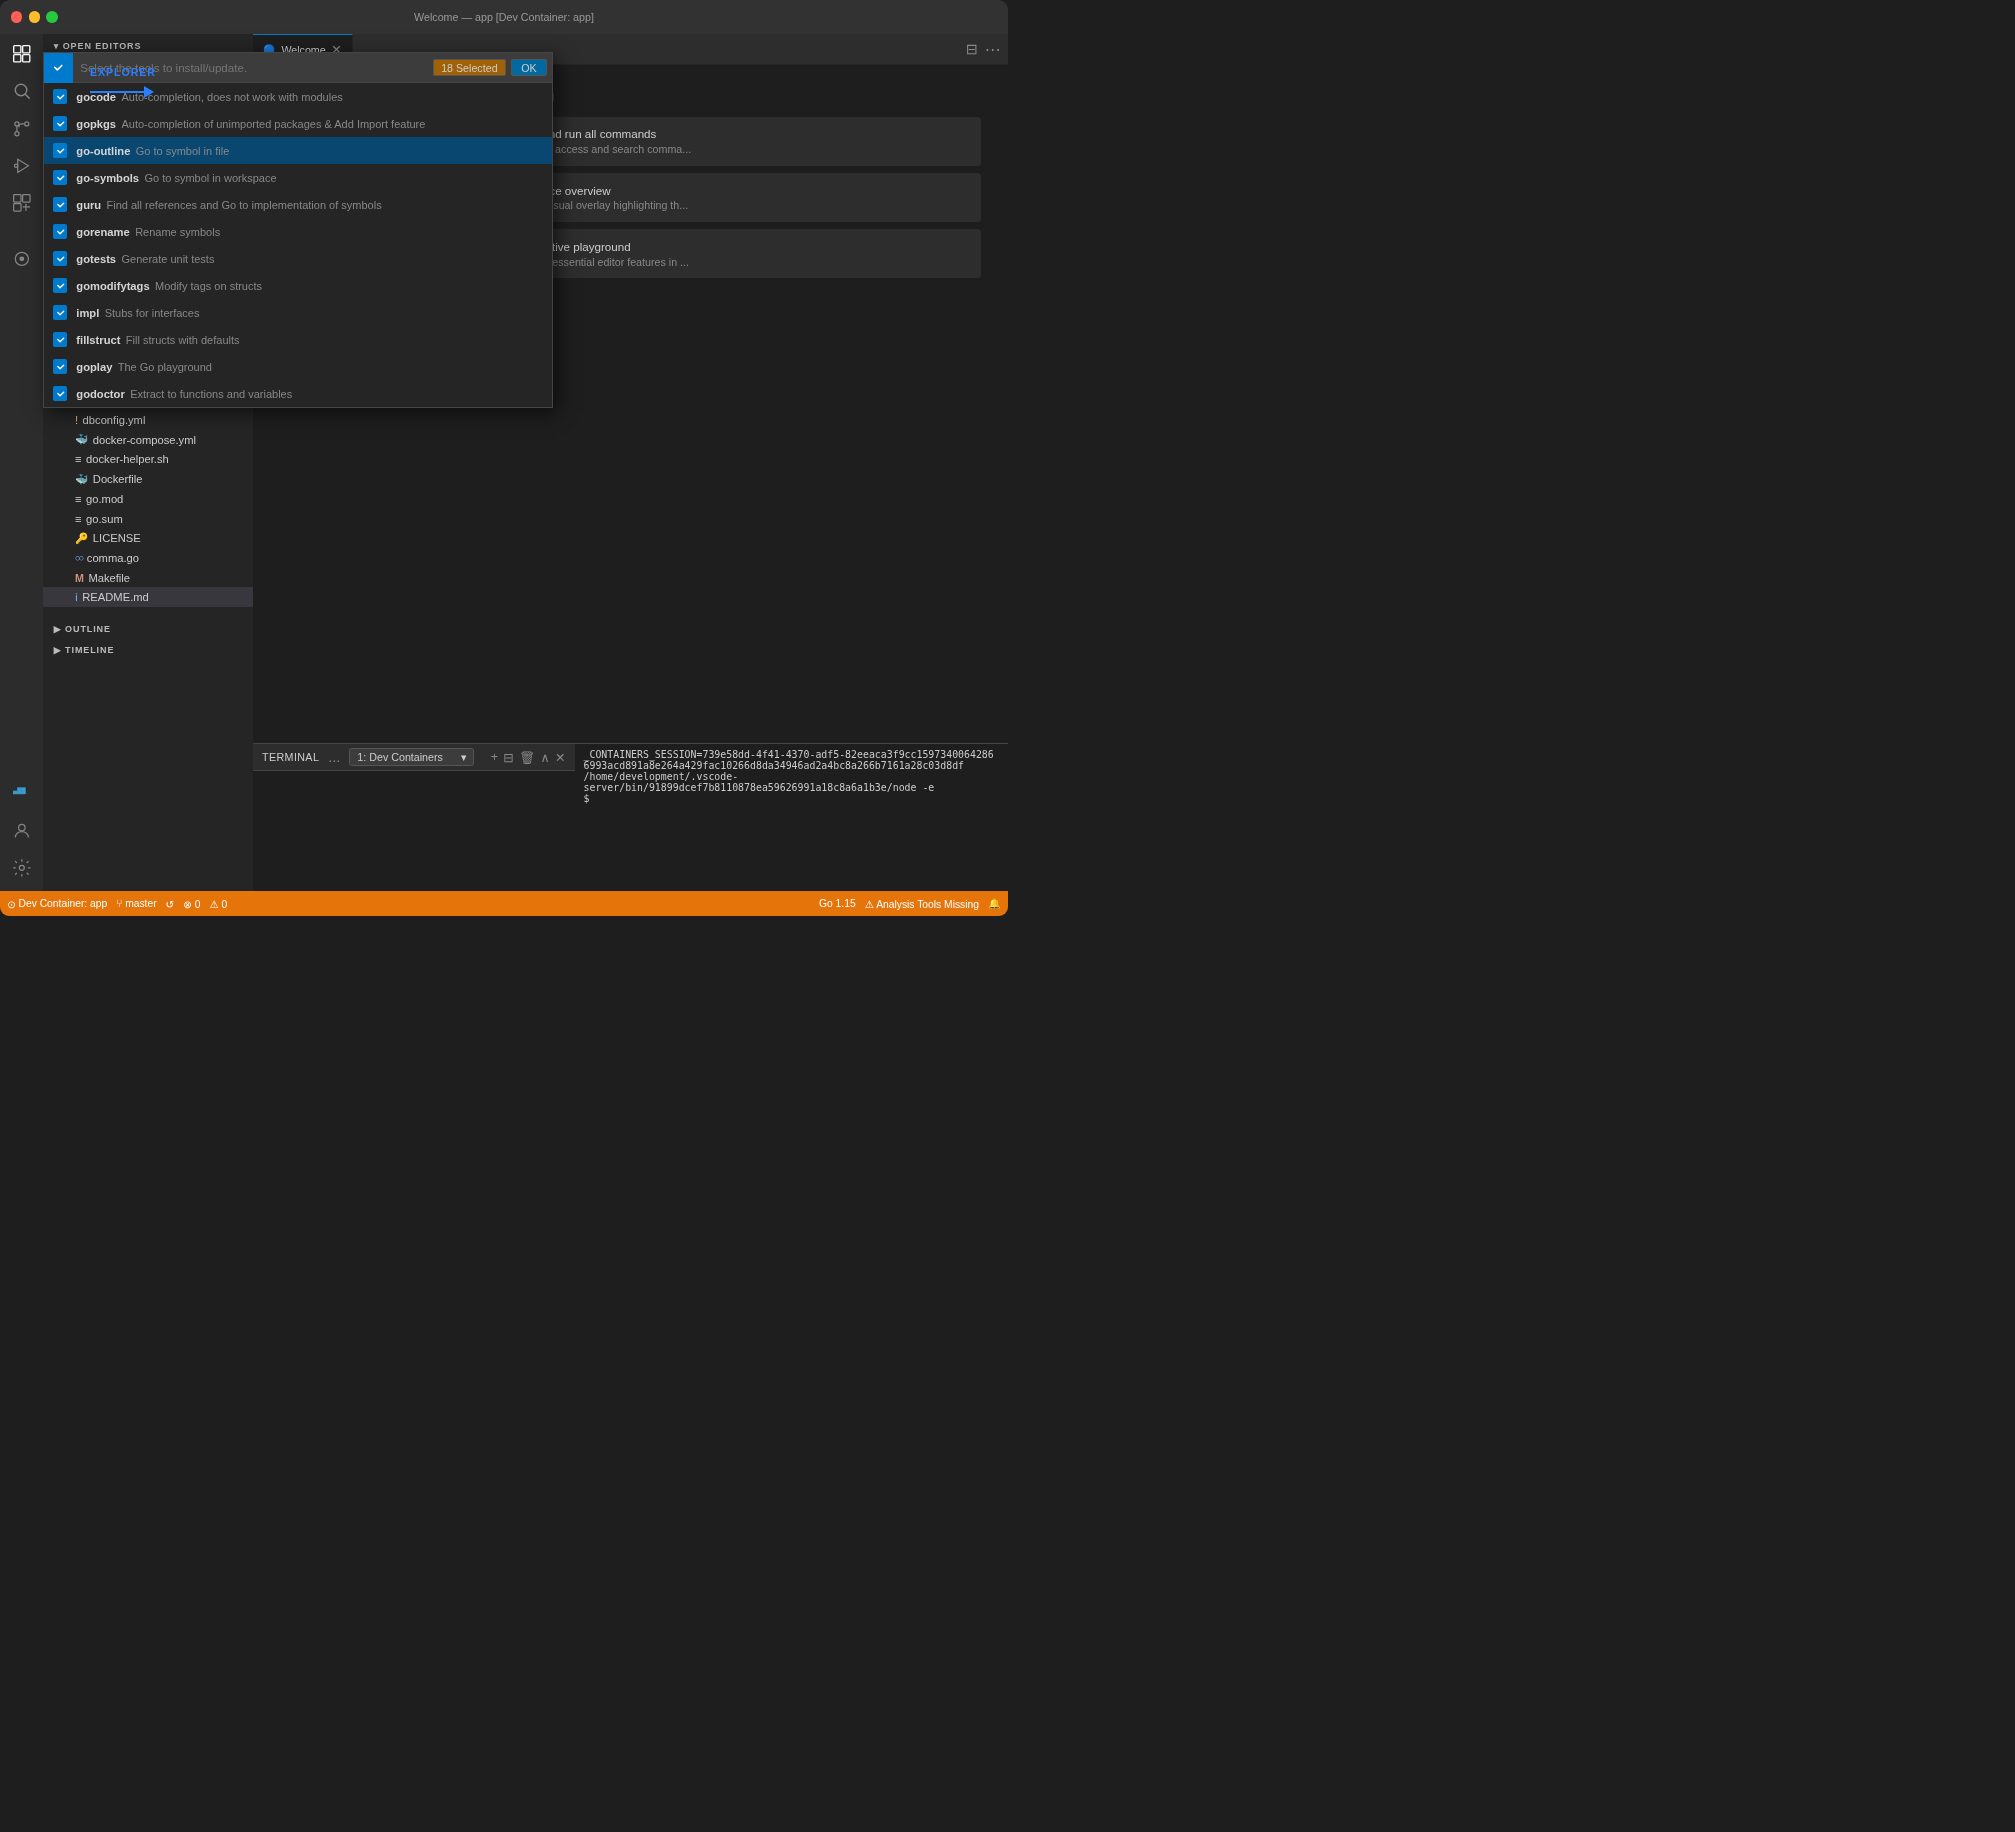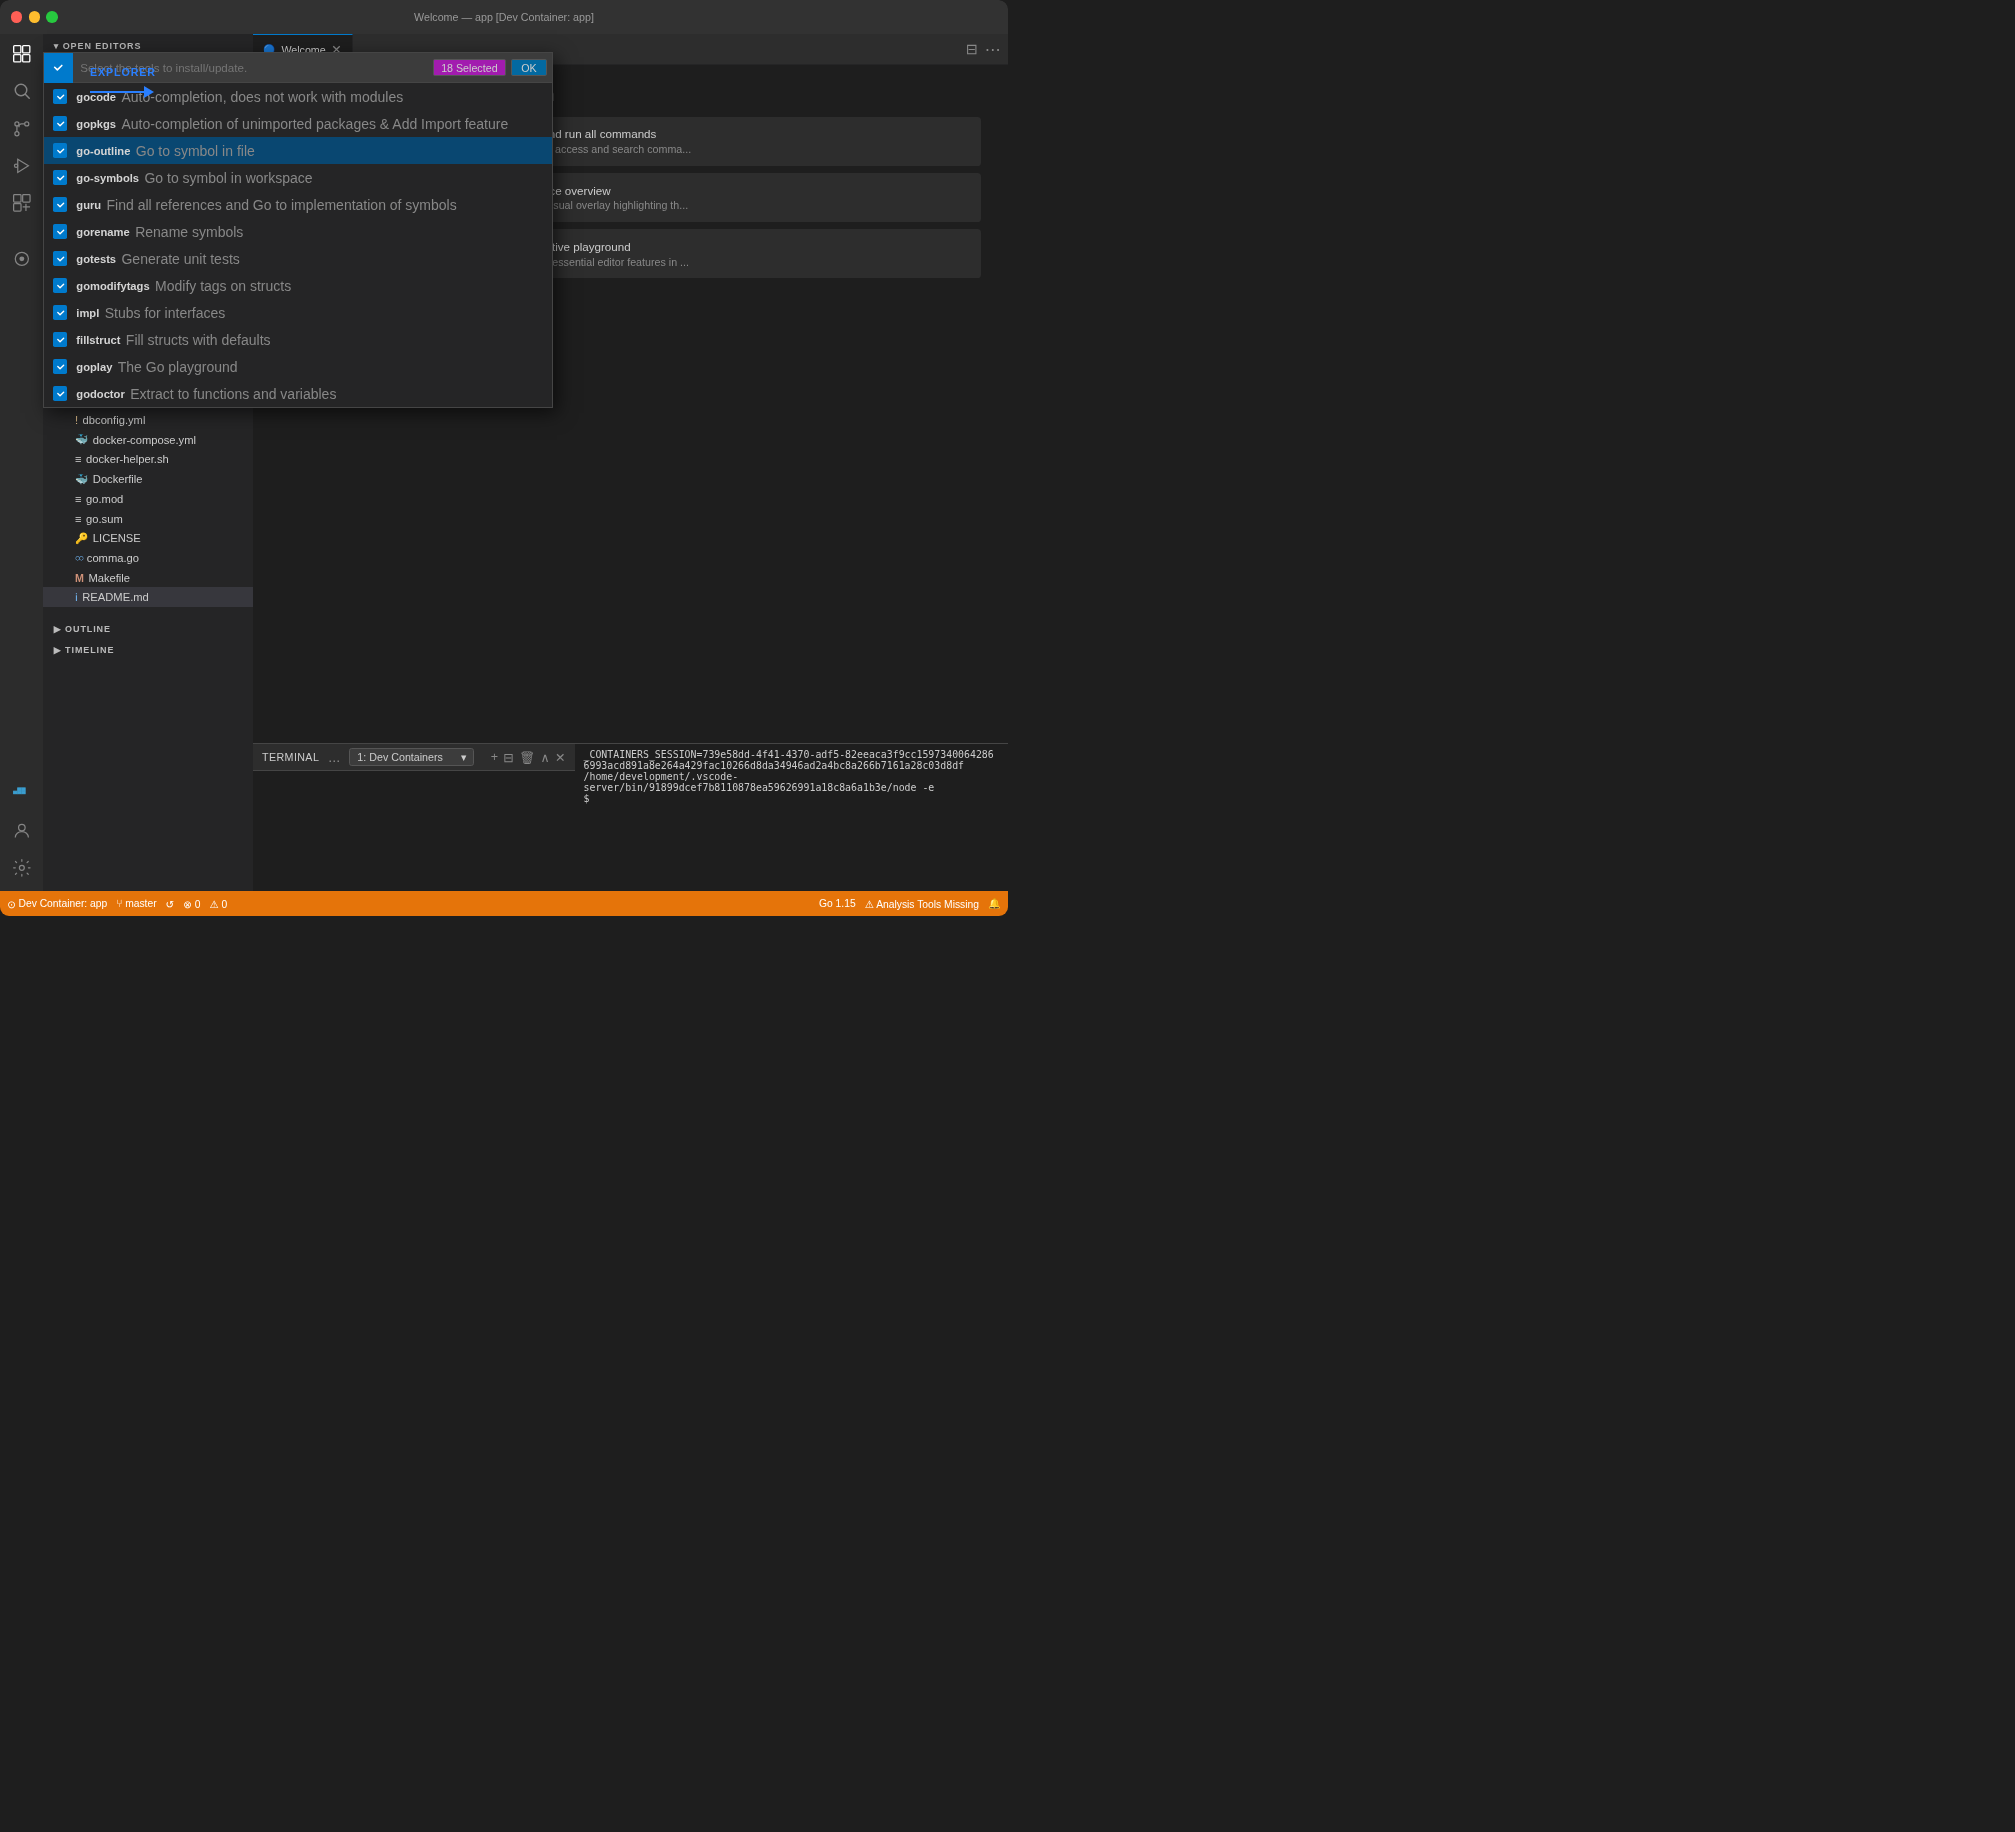--- a/index.html
+++ b/index.html
@@ -164,21 +164,21 @@
     .dropdown-input {
       flex: 1;
       background: transparent;
       border: none;
       outline: none;
       color: #cccccc;
       font-size: 11.6px;
       padding: 0 7.2px;
     }
     .selected-badge {
-      background: #a21caf;
+      background: #a16207;
       border: 0.9px solid #555;
       border-radius: 1.8px;
       padding: 1.8px 7.2px;
       font-size: 10.7px;
       color: #cccccc;
       margin-right: 5.4px;
     }
     .ok-button {
       background: #0369a1;
       border: 0.9px solid #555;
@@ -211,21 +211,21 @@
       border-radius: 1.8px;
     }
     .dropdown-item .item-checkbox svg { width: 9px; height: 9px; }
     .dropdown-item .item-name {
       font-weight: 600;
       color: #d4d4d4;
       margin-right: 5.4px;
     }
     .dropdown-item .item-desc {
       color: #888;
-      font-size: 14px;
+      font-size: 11px;
     }
     .dropdown-item.highlighted {
       background: #094771;
     }
 
     
     .content-area {
       flex: 1;
       background: #1e1e1e;
       display: flex;

